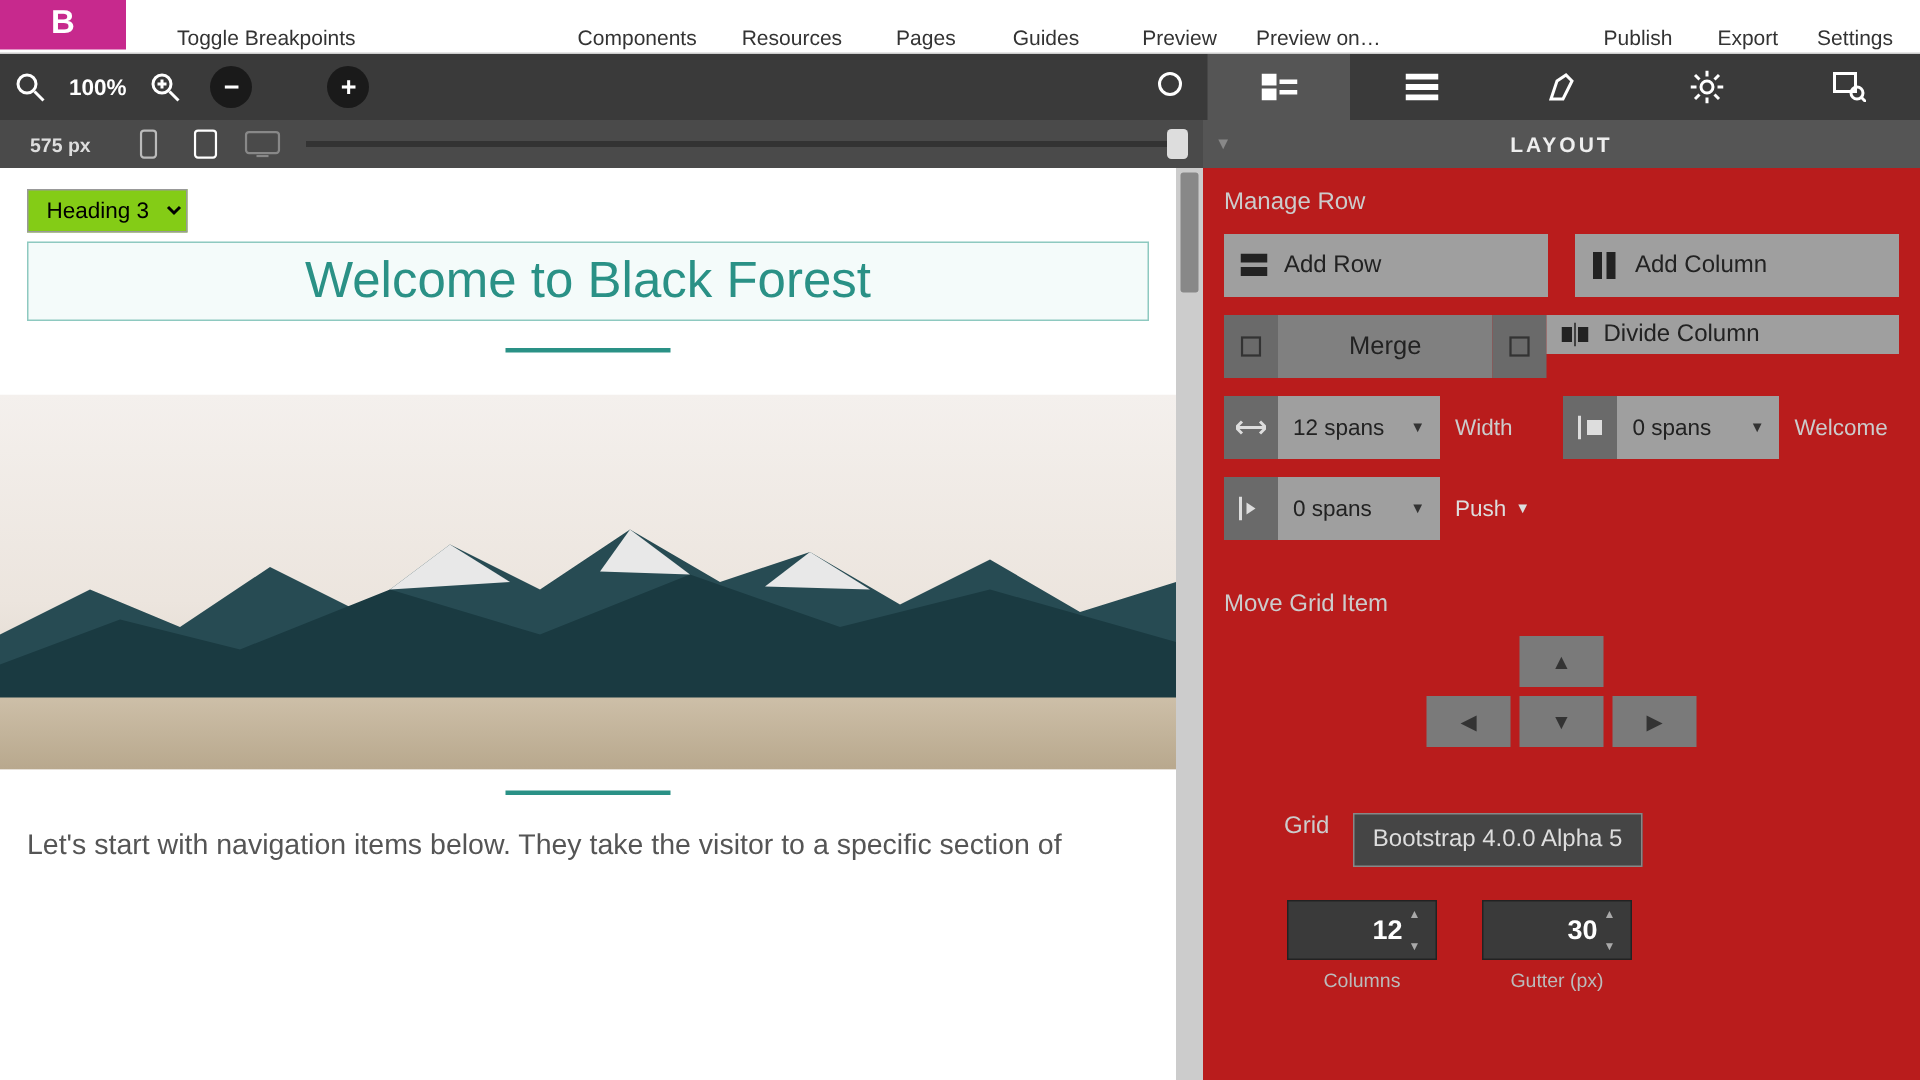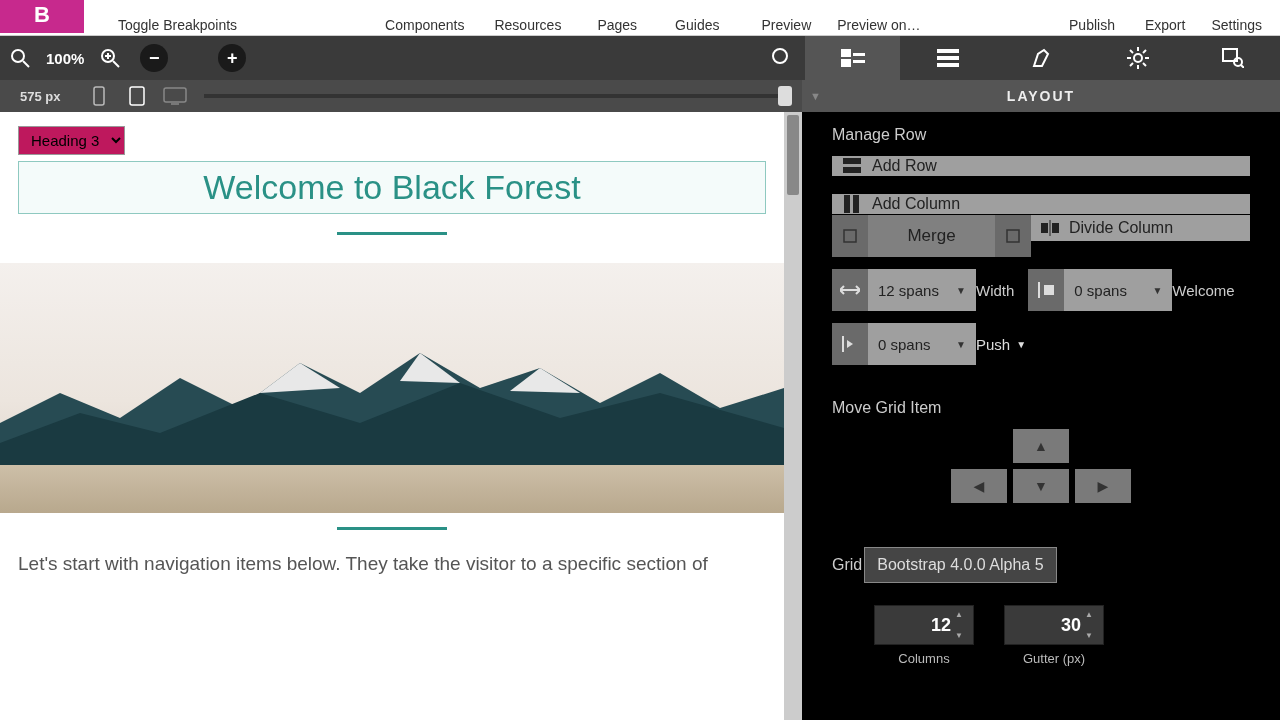--- a/index.html
+++ b/index.html
@@ -31,59 +31,59 @@
   
   
   .main { display:flex; height: calc(720px - 36px - 44px - 32px); }
   
   
   .canvas-wrap { width: 802px; background:#e8e8e8; position:relative; }
   .canvas-scroll { position:absolute; right:0; top:0; width:18px; height:100%; background:#ccc;}
   .canvas-scroll-thumb { width:12px; height:80px; background:#888; margin:3px auto; border-radius:2px;}
   .canvas { background:#fff; width:784px; height:100%; padding:0; overflow:hidden;}
   .heading-select { margin:14px 0 6px 18px; }
-  .heading-select select { font-size:15px; padding:4px 8px; border:1px solid #999; background:#be185d;}
+  .heading-select select { font-size:15px; padding:4px 8px; border:1px solid #999; background:#84cc16;}
   .page-title-block { margin: 0 18px; border:1px solid #8ec9c0; background:#f4fbfa; text-align:center; padding:6px 0;}
   .page-title { font-size:34px; color:#2a9186; font-weight:500; }
   .underline { width:110px; height:3px; background:#2a9186; margin:18px auto 0;}
   .body-text { margin: 40px 18px 0 18px; font-size:19px; color:#555; line-height:1.5;}
   .body-text b { color:#333;}
   .mountain-img { margin-top:28px; width:784px; height:250px; position:relative; overflow:hidden;}
   .sky { position:absolute; inset:0; background:linear-gradient(#f4f0ed 0%, #ece5de 55%, #d9cfc3 100%);}
   .mtn-back { position:absolute; bottom:40px; left:0; right:0; height:140px; }
   .mtn-back svg { width:100%; height:100%; display:block;}
   .sand { position:absolute; bottom:0; left:0; right:0; height:48px; background:linear-gradient(#cdbfa8, #b8a88d);}
   .underline2 { width:110px; height:3px; background:#2a9186; margin:14px auto;}
   .body-text2 { margin: 20px 18px 0 18px; font-size:19px; color:#555; line-height:1.5;}
   
   
-  .panel { width:478px; background:#000000; color:#ddd; padding:14px 30px; overflow:hidden;}
+  .panel { width:478px; background:#b91c1c; color:#ddd; padding:14px 14px; overflow:hidden;}
   .panel-section-title { font-size:16px; color:#ccc; margin-bottom:12px;}
-  .button-row { display:flex; gap:18px; margin-bottom:1px;flex-direction:column;}
+  .button-row { display:flex; gap:18px; margin-bottom:12px;}
   .panel-btn { flex:1; height:42px; background:#9f9f9f; color:#222; display:flex; align-items:center; padding:0 10px; font-size:16px; cursor:pointer; gap:10px;}
   .panel-btn .ic { width:20px; height:20px; display:flex; align-items:center; justify-content:center; color:#222;}
   .merge-row { display:flex; margin-bottom:12px;}
   .merge-group { flex:1; display:flex; height:42px;}
   .merge-side { width:36px; background:#6a6a6a; display:flex; align-items:center; justify-content:center; cursor:pointer;}
   .merge-center { flex:1; background:#808080; display:flex; align-items:center; justify-content:center; font-size:17px; color:#222;}
   .divide-btn { flex:1; height:26px; background:#9f9f9f; display:flex; align-items:center; padding:0 10px; gap:10px; font-size:16px; color:#222; cursor:pointer;}
-  .span-row { display:flex; align-items:center; margin-bottom:12px;}
+  .span-row { display:flex; align-items:center; gap:10px; margin-bottom:12px;}
   .span-group { display:flex; height:42px;}
   .span-icon { width:36px; background:#6a6a6a; display:flex; align-items:center; justify-content:center;}
   .span-select { width:108px; background:#9f9f9f; display:flex; align-items:center; justify-content:space-between; padding:0 10px; font-size:15px; color:#222; cursor:pointer;}
   .span-select .tri { font-size:10px; color:#333;}
   .span-label { font-size:15px; color:#ccc;}
   .push-sel { display:flex; align-items:center; gap:6px; color:#ddd; font-size:15px; cursor:pointer;}
   
   .move-section { margin-top:34px;}
   .arrow-pad { margin-top:12px; display:flex; flex-direction:column; align-items:center; gap:6px;}
   .arrow-row { display:flex; gap:6px;}
   .arrow-btn { width:56px; height:34px; background:#7a7a7a; display:flex; align-items:center; justify-content:center; cursor:pointer; color:#333; font-size:14px;}
   
-  .grid-section { margin-top:44px; display:flex; align-items:center; gap:2px;}
+  .grid-section { margin-top:44px; display:flex; gap:16px;margin-left:40px;}
   .grid-label { font-size:16px; color:#ccc;}
   .grid-select { border:1px solid #888; padding:8px 12px; font-size:16px; background:#454545; color:#ddd; cursor:pointer;}
   .num-inputs { display:flex; gap:30px; margin-top:22px; margin-left:42px;}
   .num-group { display:flex; flex-direction:column; align-items:center; gap:6px;}
   .num-box { width:100px; height:40px; background:#3a3a3a; border:1px solid #222; display:flex; align-items:center; justify-content:flex-end; padding-right:22px; font-size:18px; font-weight:bold; color:#fff; position:relative;}
   .num-box .spin { position:absolute; right:4px; top:4px; bottom:4px; width:14px; display:flex; flex-direction:column; justify-content:space-between; font-size:8px; color:#aaa;}
   .num-label { font-size:13px; color:#bbb;}
   
   svg { display:block; }
 </style>

